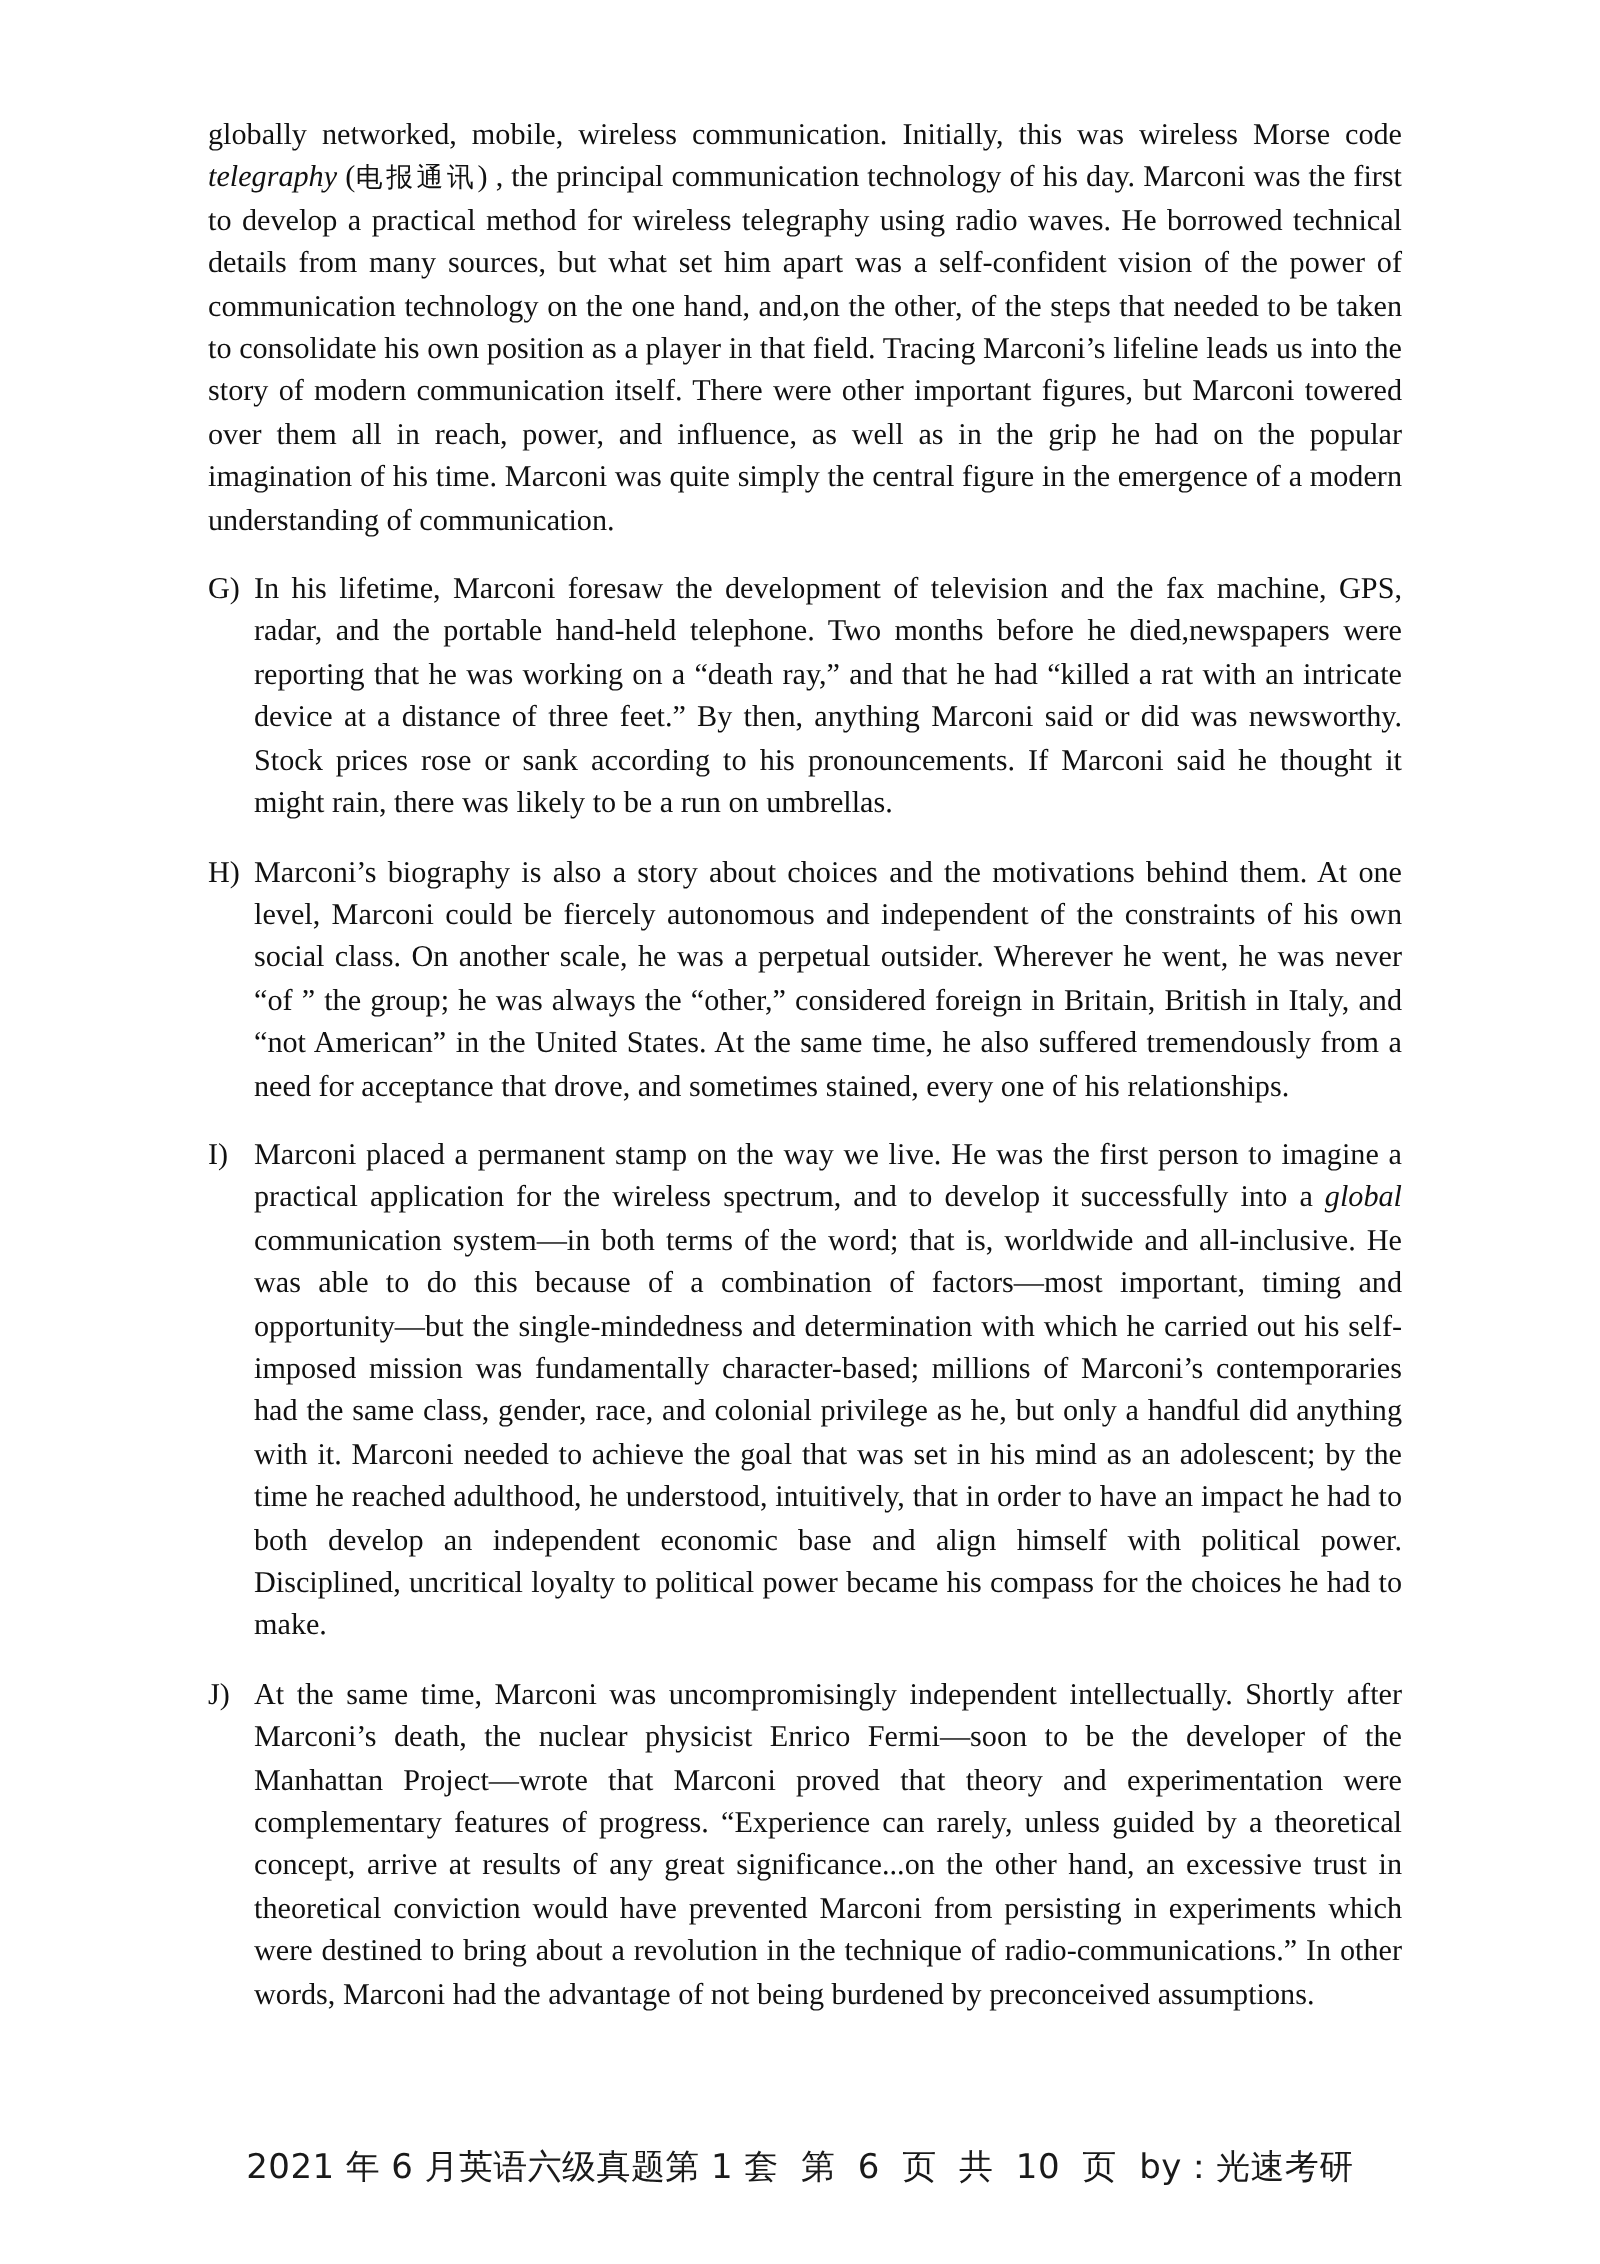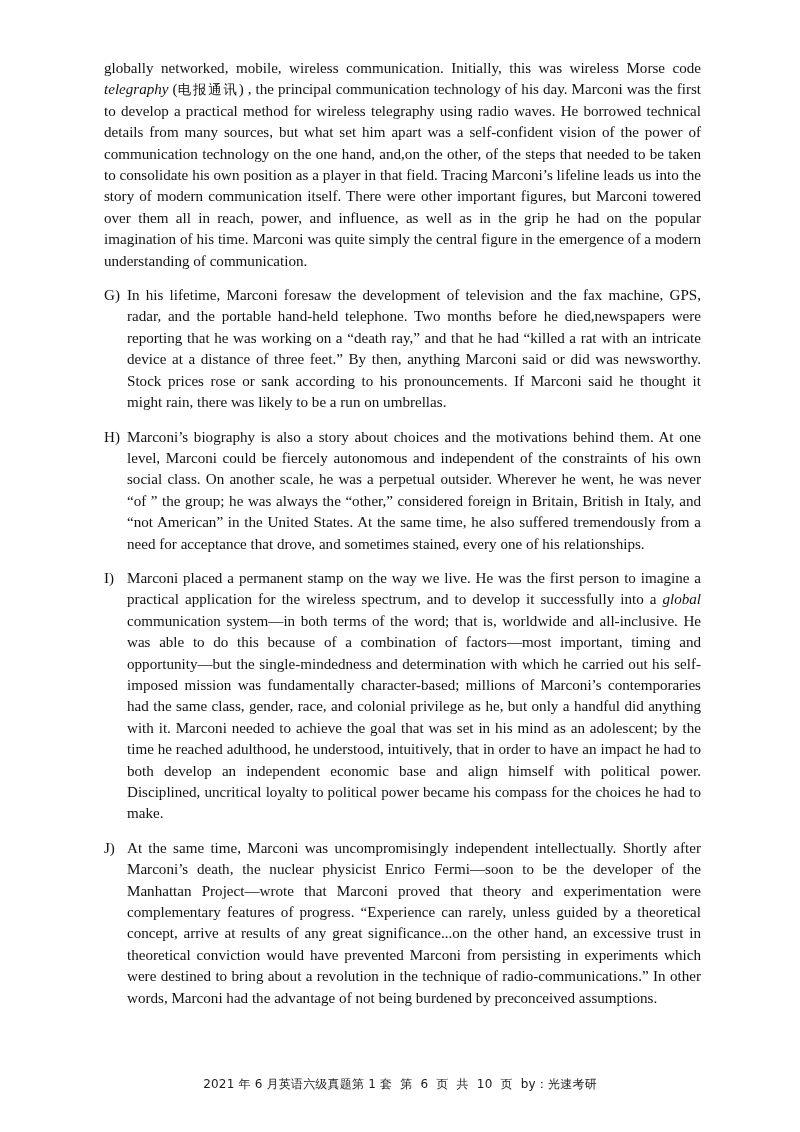--- a/index.html
+++ b/index.html
@@ -80,21 +80,21 @@
   em, .ital {
     font-style: italic;
   }
 
   .footer {
     position: absolute;
     left: 0;
     top: 1076px;
     width: 800px;
     text-align: center;
-    font-size: 12px;
+    font-size: 17px;
     line-height: 16px;
     color: #1a1a1a;
     font-family: "DejaVu Sans", "Liberation Sans", sans-serif;
     letter-spacing: 0.2px;
     white-space: pre;
   }
 </style>
 </head>
 <body>
 

